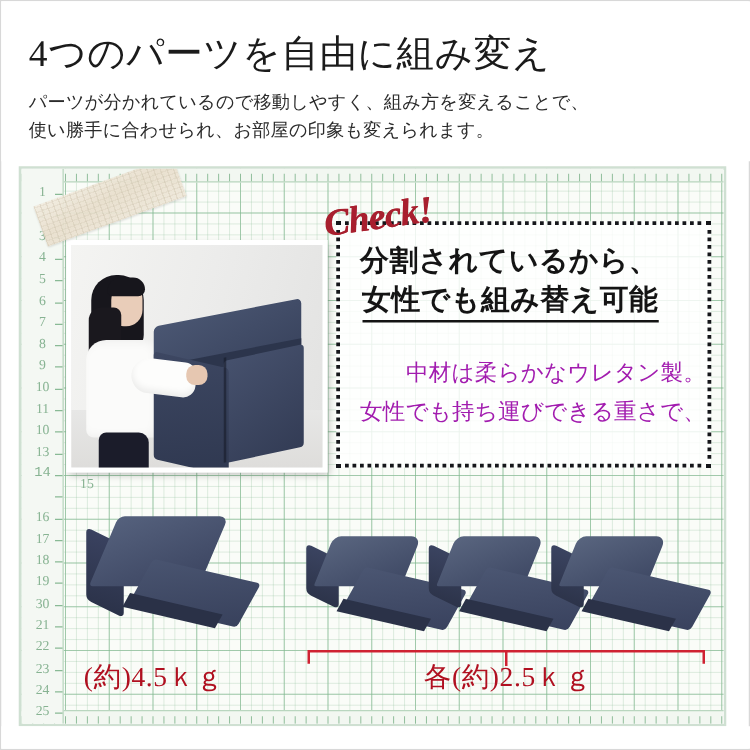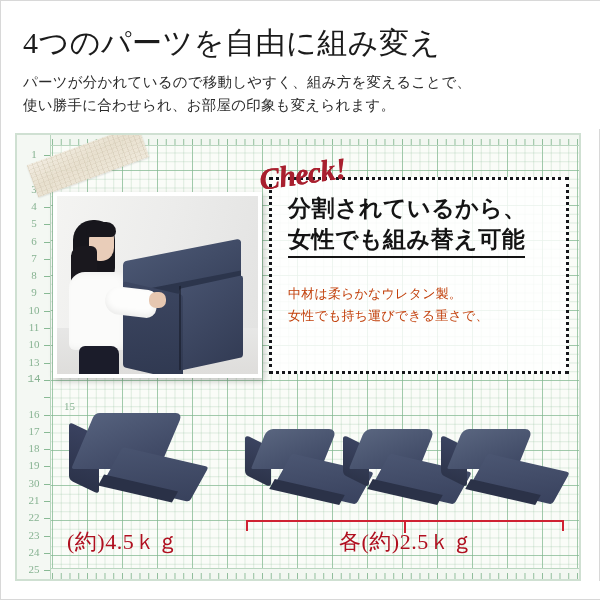--- a/index.html
+++ b/index.html
@@ -230,43 +230,44 @@
   }
 
   
   .callout {
     position: absolute;
     left: 268px; top: 176px;
     width: 300px; height: 197px;
     border: 3px dotted #15161a;
     background: rgba(255,255,255,0.82);
     z-index: 5;
+    text-align: right;
   }
   .callout-h {
     position: absolute;
     left: 16px; top: 13px;
     font-family: "Liberation Serif", "DejaVu Serif", serif;
     font-size: 23px;
     font-weight: 700;
     line-height: 1.35;
     color: #141414;
     letter-spacing: 0.5px;
     white-space: nowrap;
   }
   .callout-h .line2 {
     border-bottom: 2px solid #141414;
     display: inline-block;
     padding-bottom: 1px;
   }
   .callout-body {
     position: absolute;
     left: 16px; top: 103px;
-    font-size: 13px;
+    font-size: 18px;
     line-height: 1.72;
-    color: #c2410c;
+    color: #a21caf;
     letter-spacing: 0.2px;
     white-space: nowrap;
   }
 
   
   .piece { position: absolute; }
   
   .big-back {
     position: absolute; left: 22px; top: 6px; width: 88px; height: 56px;
     background: linear-gradient(155deg,#55617d 0%,#3b4460 100%);
@@ -381,21 +382,21 @@
         <div class="rownum" style="top: 168.7px; text-align: center;">10</div>
         <div class="rowtick" style="top: 175.7px;"></div>
         <div class="rownum" style="top: 186px; text-align: center;">11</div>
         <div class="rowtick" style="top: 193px;"></div>
         <div class="rownum" style="top: 203.3px;">10</div>
         <div class="rowtick" style="top: 210.3px;"></div>
         <div class="rownum" style="top: 220.6px;">13</div>
         <div class="rowtick" style="top: 227.6px;"></div>
         <div class="rownum" style="top: 237.9px; font-family: Liberation Mono, monospace;">14</div>
         <div class="rowtick" style="top: 244.9px;"></div>
-        <div class="rownum" style="top: 265px; padding-left: 47px;">15</div>
+        <div class="rownum" style="top: 246px; padding-left: 47px;">15</div>
         <div class="rowtick" style="top: 262.2px;"></div>
         <div class="rownum" style="top: 272.5px;">16</div>
         <div class="rowtick" style="top: 279.5px;"></div>
         <div class="rownum" style="top: 289.8px;">17</div>
         <div class="rowtick" style="top: 296.8px;"></div>
         <div class="rownum" style="top: 307.1px;">18</div>
         <div class="rowtick" style="top: 314.1px;"></div>
         <div class="rownum" style="top: 324.4px;">19</div>
         <div class="rowtick" style="top: 331.4px;"></div>
         <div class="rownum" style="top: 341.7px;">30</div>

